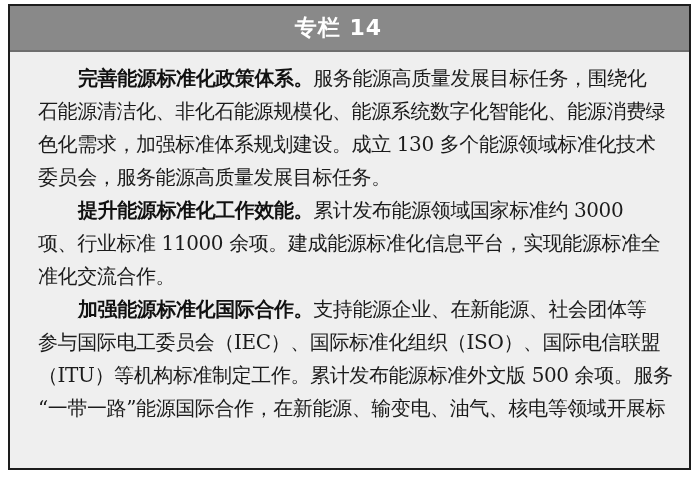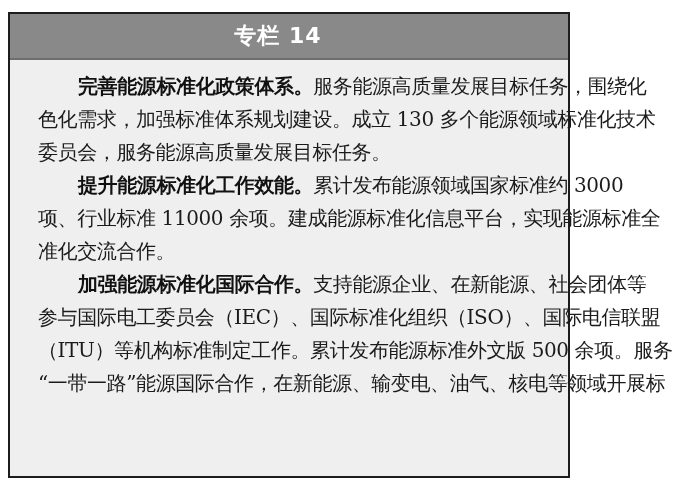--- a/index.html
+++ b/index.html
@@ -10,22 +10,22 @@
     width: 700px;
     height: 496px;
     background: #ffffff;
     position: relative;
     font-family: "DejaVu Serif", serif;
     overflow: hidden;
   }
   .panel {
     position: absolute;
     left: 8px;
-    top: 12px;
-    width: 562px;
+    top: 4px;
+    width: 683px;
     height: 466px;
     box-sizing: border-box;
     border: 2px solid #1d1d1d;
     background: #efefef;
   }
   .panel-header {
     height: 44px;
     background: #898989;
     border-bottom: 2px solid #6e6e6e;
     display: flex;
@@ -66,20 +66,21 @@
 
   <div class="panel-header">
     <span class="box-label">专栏 14</span>
   </div>
 
   <div class="panel-body">
 
     <div class="line first">
       <span class="lead">完善能源标准化政策体系。</span><span>服务能源高质量发展目标任务，围绕化</span>
     </div>
+    <div class="line">石能源清洁化、非化石能源规模化、能源系统数字化智能化、能源消费绿</div>
     <div class="line">色化需求，加强标准体系规划建设。成立 130 多个能源领域标准化技术</div>
     <div class="line">委员会，服务能源高质量发展目标任务。</div>
 
     <div class="line first">
       <span class="lead">提升能源标准化工作效能。</span><span>累计发布能源领域国家标准约 3000</span>
     </div>
     <div class="line">项、行业标准 11000 余项。建成能源标准化信息平台，实现能源标准全</div>
     <div class="line">准化交流合作。</div>
 
     <div class="line first">

